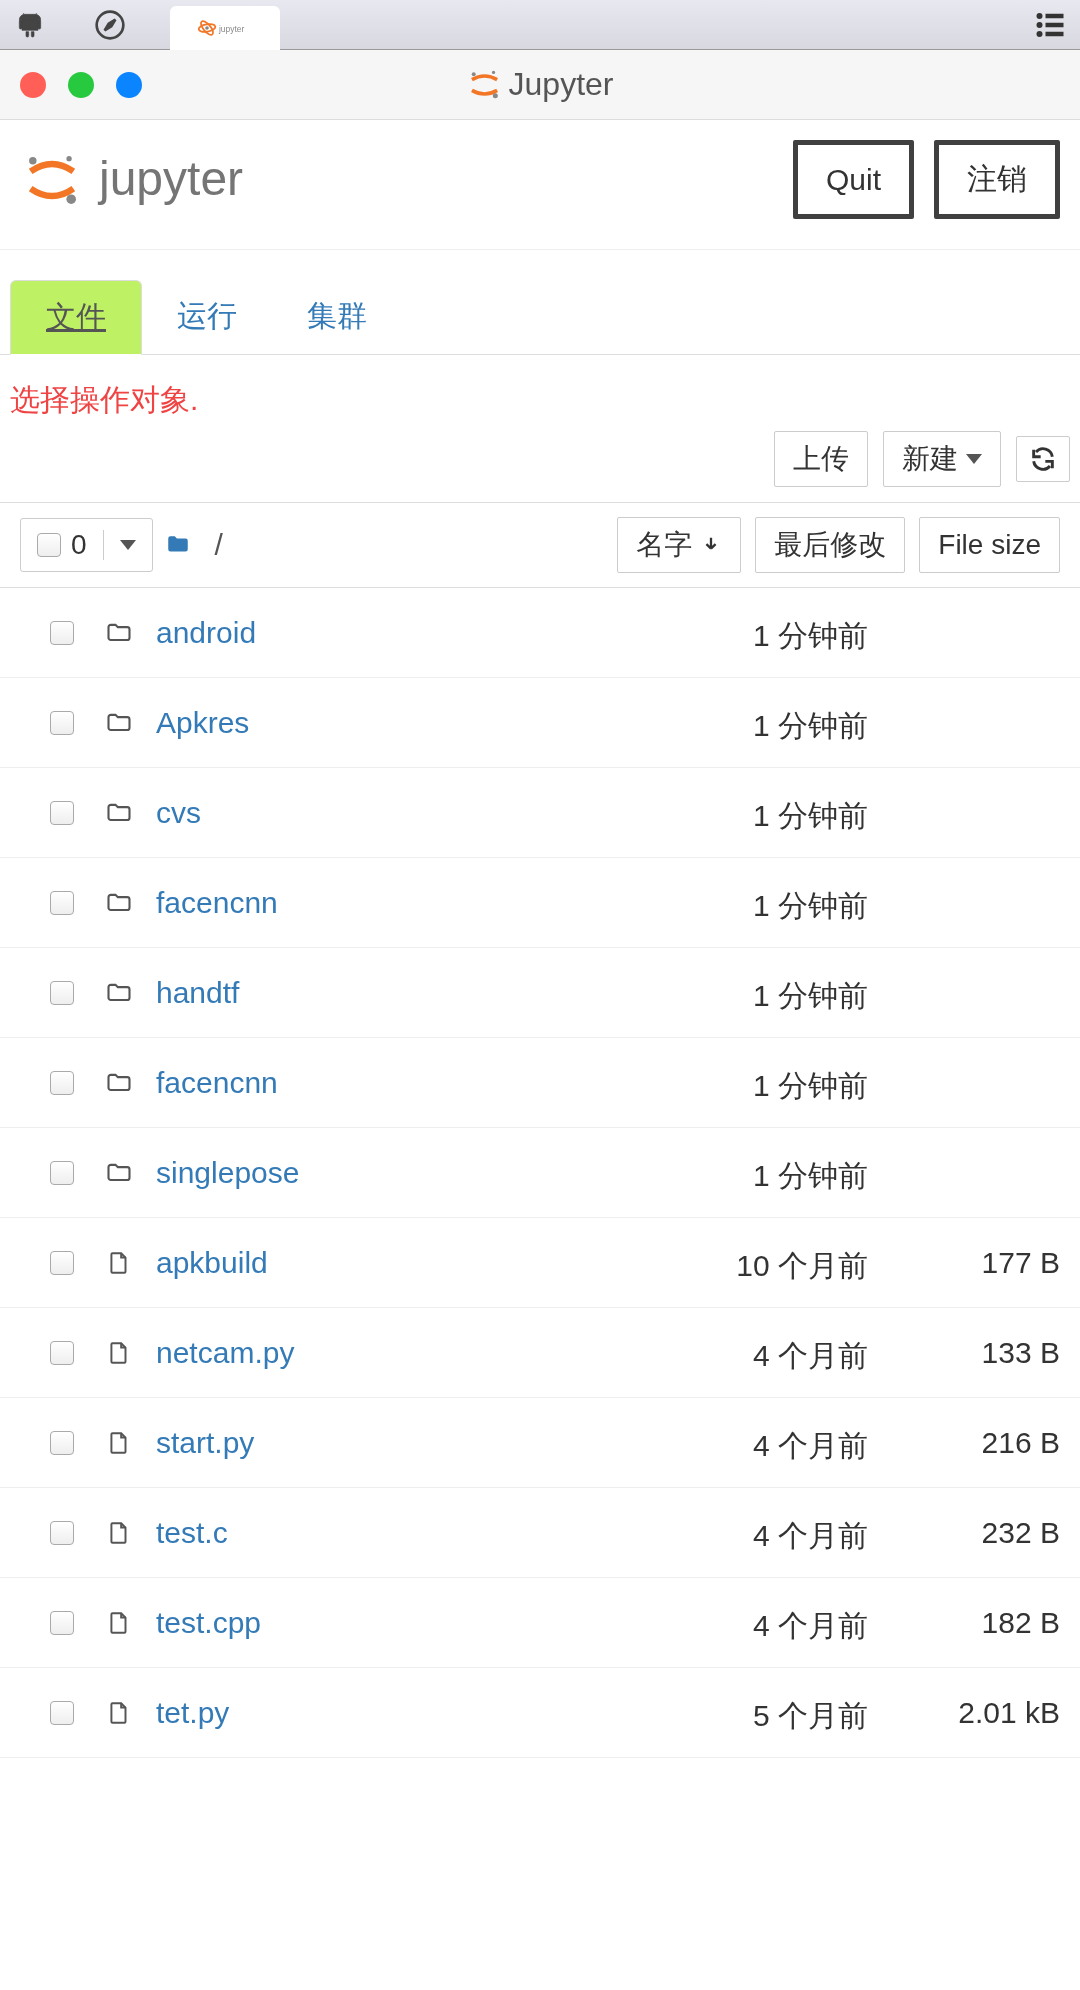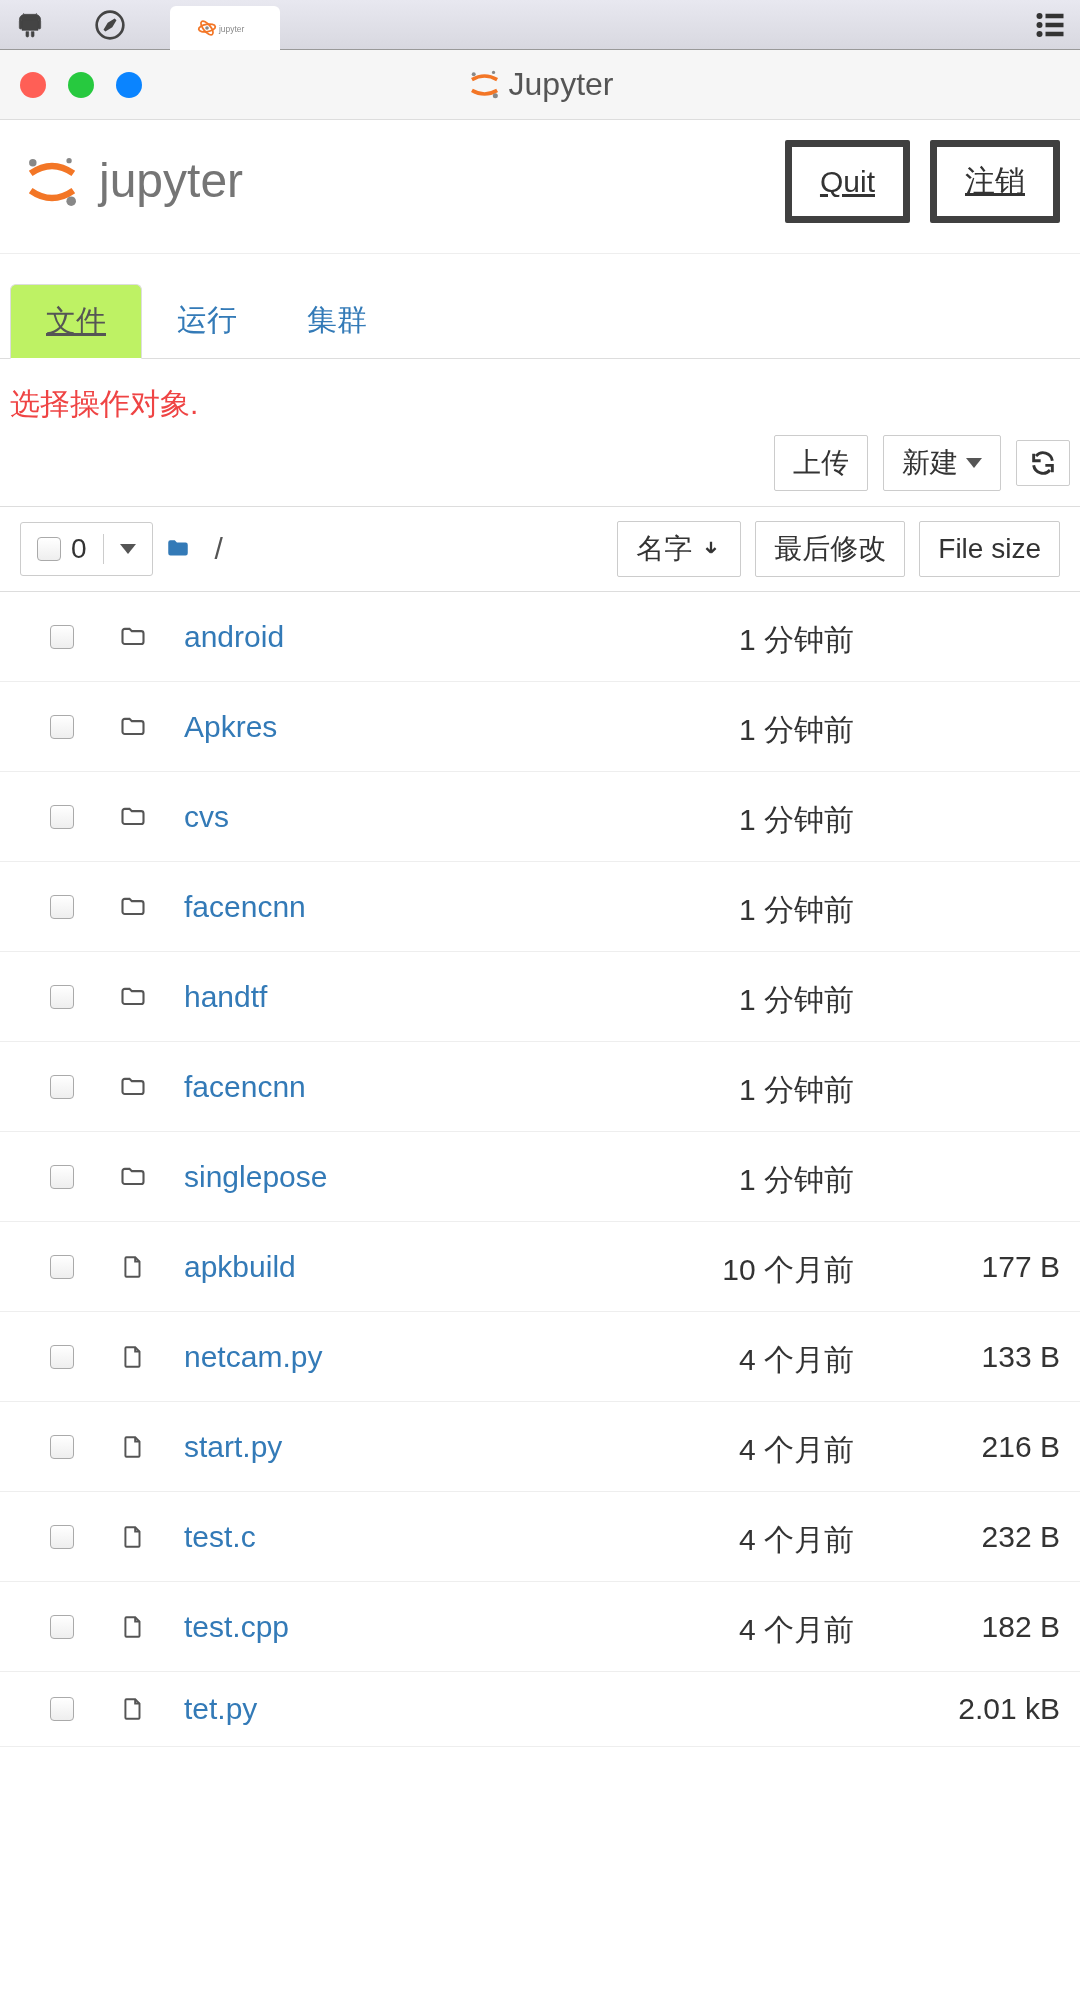--- a/index.html
+++ b/index.html
@@ -61,28 +61,27 @@
     
     .header {
       display: flex;
       align-items: center;
       padding: 20px 20px 30px;
       border-bottom: 1px solid #eee;
     }
     .jupyter-logo { display: flex; align-items: center; gap: 10px; }
     .header-buttons { margin-left: auto; display: flex; gap: 20px; }
     .btn {
-      border: 7px solid #404040;
+      border: 5px solid #404040;
       background: #fff;
       padding: 14px 28px;
       font-size: 30px;
       color: #333;
       cursor: pointer;
       border-radius: 2px;
-      text-decoration: underline;
     }
     
     .tabs {
       display: flex;
       gap: 0;
       padding: 30px 10px 0;
       border-bottom: 1px solid #ddd;
       font-size: 30px;
     }
     .tab {
@@ -163,21 +162,21 @@
     .breadcrumb { font-size: 30px; color: #555; margin-left: 12px; }
     .sort-buttons { margin-left: auto; display: flex; gap: 14px; }
     
     .file-list { }
     .file-row {
       display: flex;
       align-items: center;
       padding: 20px 20px;
       border-bottom: 1px solid #eee;
       font-size: 30px;
-      gap: 26px;
+      gap: 12px;
     }
     .file-row .checkbox { margin-left: 30px; margin-right: 18px; }
     .file-icon { width: 30px; height: 32px; display: flex; align-items: center; justify-content: center; margin-right: 10px; }
     .file-name { color: #337ab7; cursor: pointer; flex: 1; }
     .file-modified { width: 220px; text-align: right; color: #333; margin-top: 8px; }
     .file-size { width: 180px; text-align: right; color: #333; }
     .caret-down {
       width: 0; height: 0;
       border-left: 8px solid transparent;
       border-right: 8px solid transparent;
@@ -445,15 +444,16 @@
     </div>
     <div class="file-row">
       <span class="checkbox"></span>
       <span class="file-icon">
         <svg viewBox="0 0 24 24" width="26" height="30" fill="none" stroke="#555" stroke-width="1.8">
           <path d="M6 3h8l4 4v13a1 1 0 0 1-1 1H6a1 1 0 0 1-1-1V4a1 1 0 0 1 1-1z"></path>
           <path d="M14 3v4h4"></path>
         </svg>
       </span>
       <span class="file-name">tet.py</span>
+      <span class="file-modified">5 个月前</span>
       <span class="file-size">2.01 kB</span>
     </div>
   </div>
 
 </body></html>

